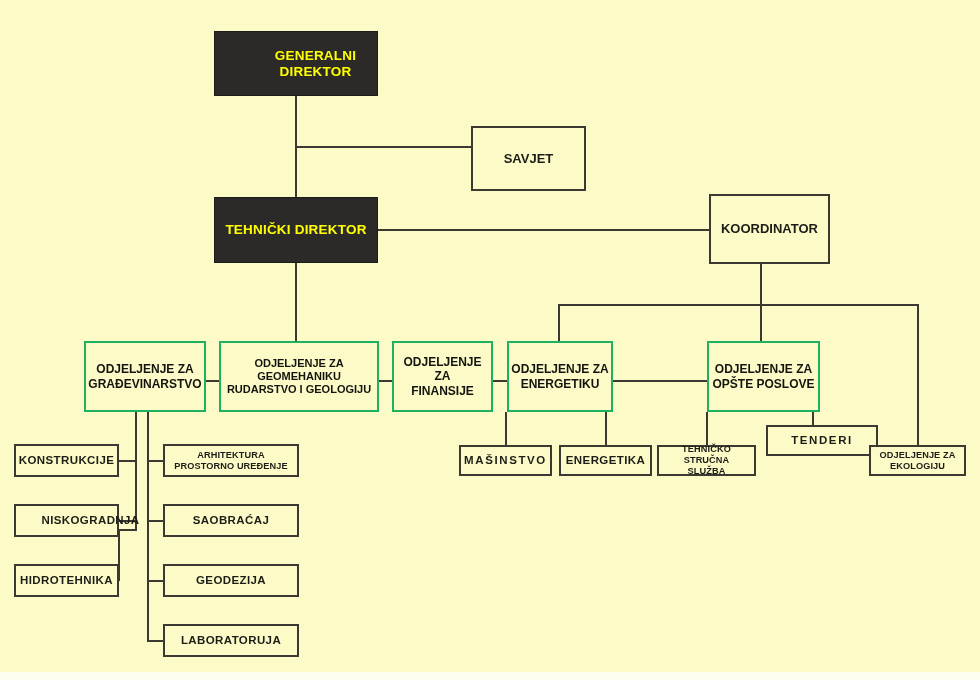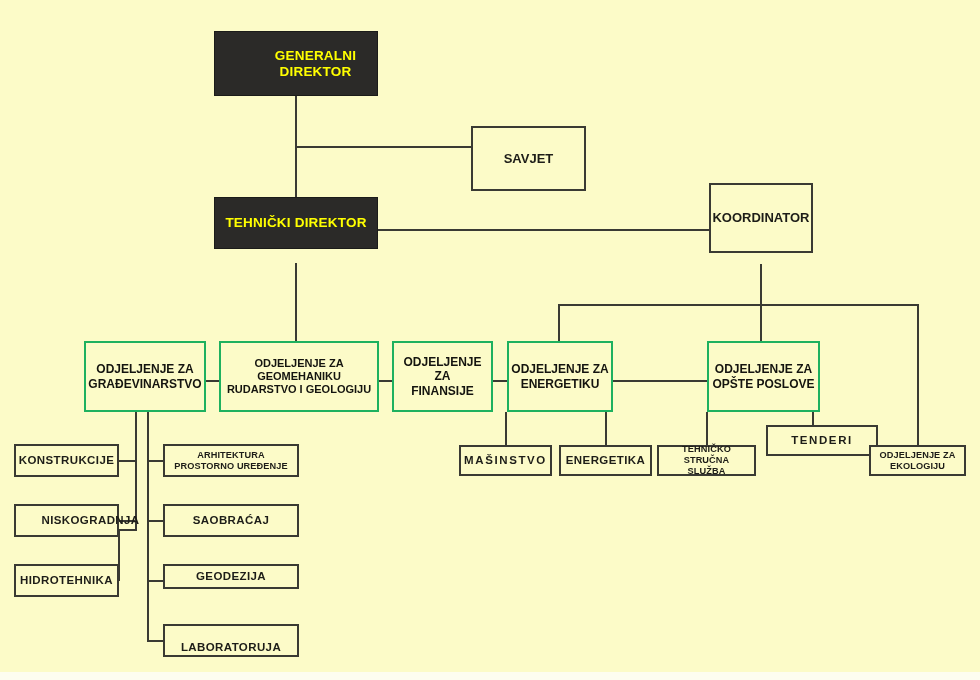--- a/index.html
+++ b/index.html
@@ -124,25 +124,25 @@
   <div class="ln lnv" style="left:812px; top:412px; height:33px;"></div>
 
   <div class="node exec" style="left:214px; top:31px; width:164px; height:65px;padding-left:39px;">
     <span>GENERALNI DIREKTOR</span>
   </div>
 
   <div class="node plain big" style="left:471px; top:114px; width:115px; height:65px;margin-top:12px;">
     <span>SAVJET</span>
   </div>
 
-  <div class="node exec" style="left:214px; top:197px; width:164px; height:52px;">
+  <div class="node exec" style="left:214px; top:197px; width:164px; height:66px;">
     <span>TEHNIČKI DIREKTOR</span>
   </div>
 
-  <div class="node plain big" style="left:709px; top:183px; width:104px; height:70px;">
+  <div class="node plain big" style="left:709px; top:194px; width:121px; height:70px;">
     <span>KOORDINATOR</span>
   </div>
 
   <div class="node dept" style="left:84px; top:341px; width:122px; height:71px;">
     <span>ODJELJENJE ZA
 GRAĐEVINARSTVO</span>
   </div>
 
   <div class="node dept small" style="left:219px; top:341px; width:160px; height:71px;">
     <span>ODJELJENJE ZA
@@ -175,24 +175,24 @@
     <span>HIDROTEHNIKA</span>
   </div>
 
   <div class="node plain tiny" style="left:163px; top:444px; width:136px; height:33px;">
     <span>ARHITEKTURA
 PROSTORNO UREĐENJE</span>
   </div>
   <div class="node plain unit" style="left:163px; top:504px; width:136px; height:33px;">
     <span>SAOBRAĆAJ</span>
   </div>
-  <div class="node plain unit" style="left:163px; top:564px; width:136px; height:25px;justify-content:center;">
+  <div class="node plain unit" style="left:163px; top:564px; width:136px; height:33px;justify-content:center;">
     <span>GEODEZIJA</span>
   </div>
-  <div class="node plain unit" style="left:163px; top:624px; width:136px; height:33px;align-items:flex-end;">
+  <div class="node plain unit" style="left:163px; top:624px; width:136px; height:33px;">
     <span>LABORATORUJA</span>
   </div>
 
   <div class="node plain unit wide" style="left:459px; top:445px; width:93px; height:31px;">
     <span>MAŠINSTVO</span>
   </div>
   <div class="node plain unit" style="left:559px; top:445px; width:93px; height:31px;">
     <span>ENERGETIKA</span>
   </div>
 

